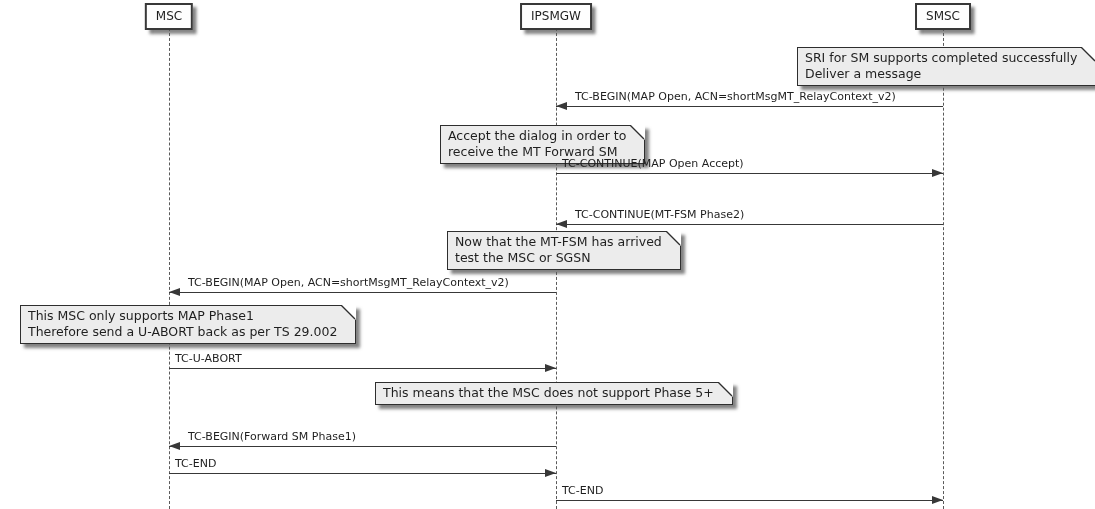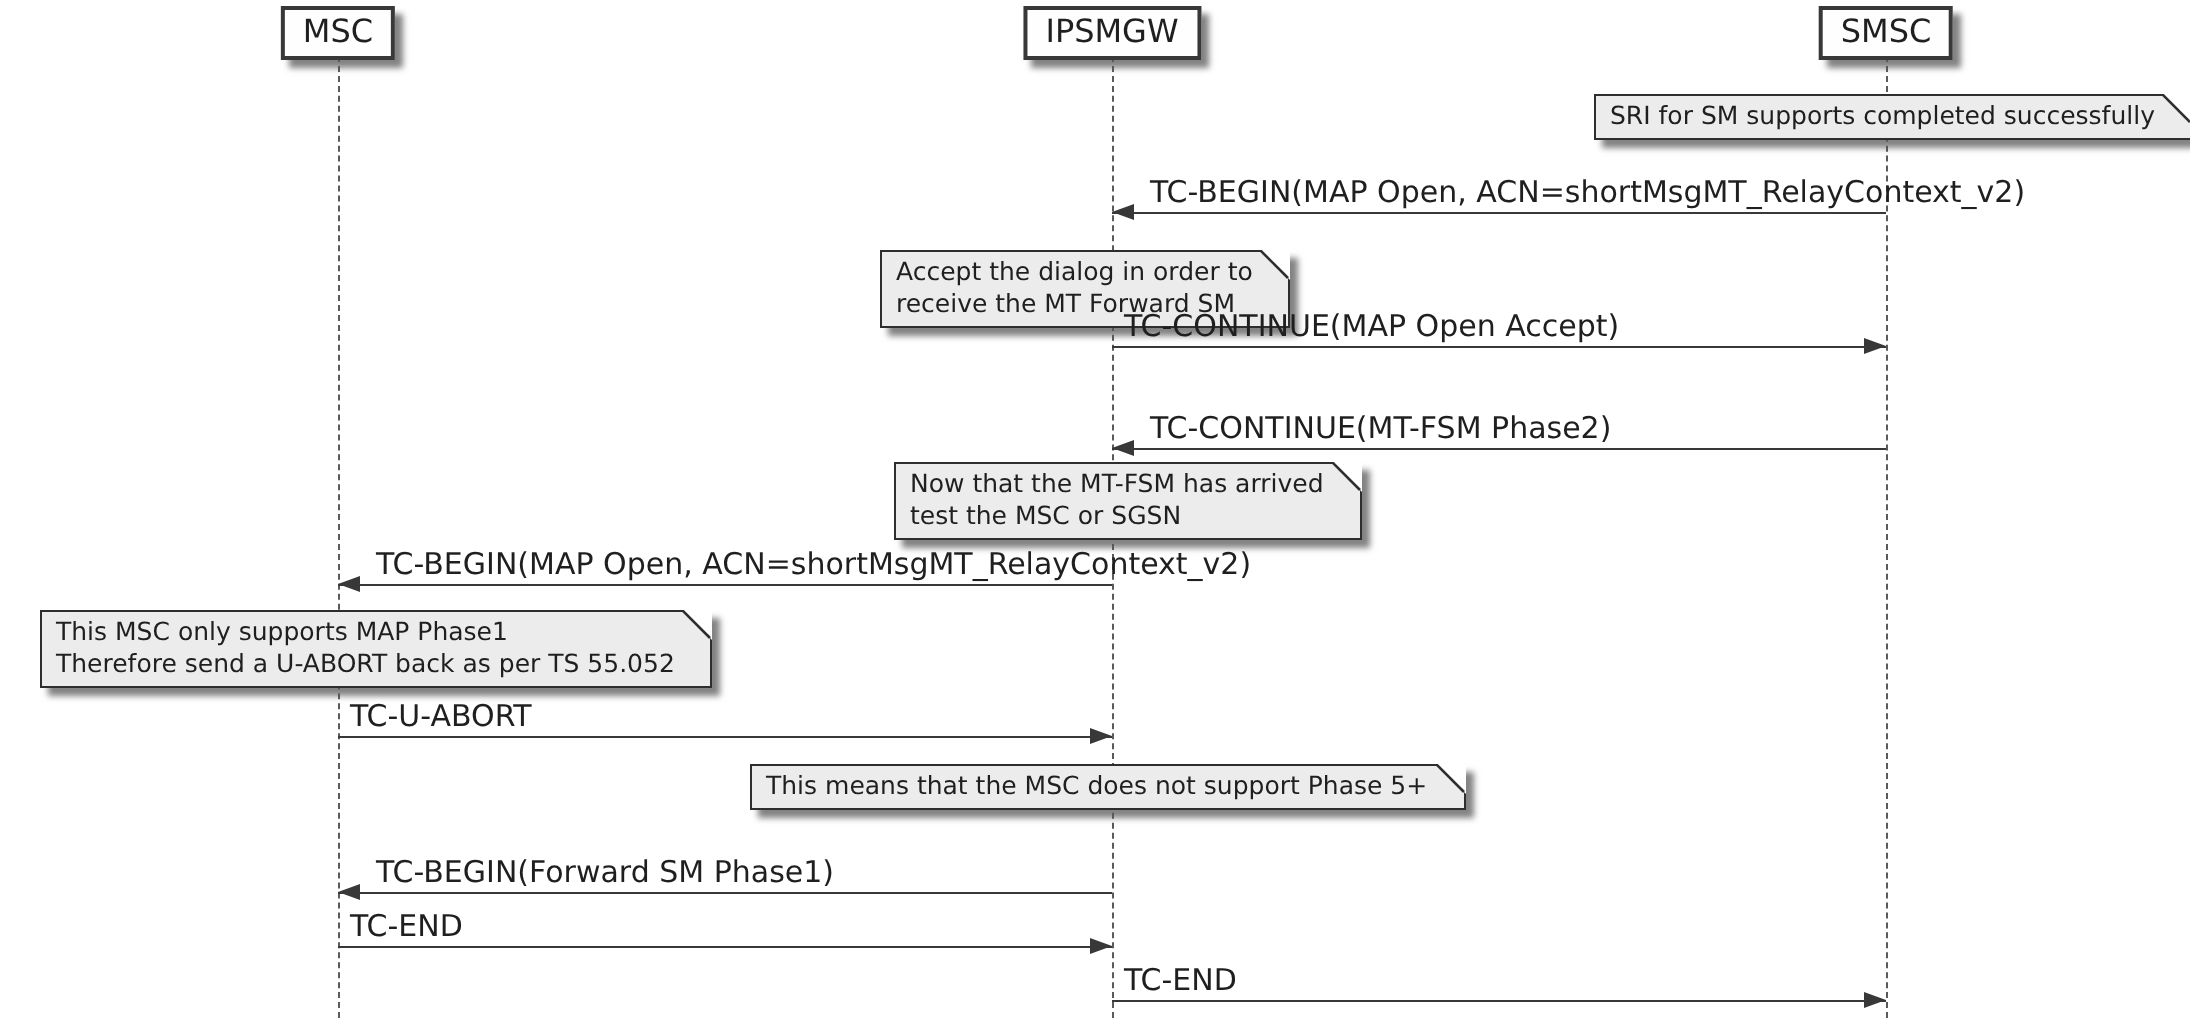--- a/index.html
+++ b/index.html
@@ -28,21 +28,21 @@
     border-left: 1px dashed #5a5a5a;
   }
   .actor {
     position: absolute;
     top: 3px;
     transform: translateX(-50%);
     background: var(--box_bg);
     border: 2px solid var(--line);
     box-shadow: 4px 4px 3px rgba(90,90,90,0.75);
     padding: 3px 9px 4px 9px;
-    font-size: 16px;
+    font-size: 12px;
     line-height: 16px;
     white-space: nowrap;
   }
   .note {
     position: absolute;
     background: var(--note_bg);
     border: 1px solid #2e2e2e;
     box-shadow: 4px 4px 3px rgba(90,90,90,0.75);
     padding: 2px 18px 3px 7px;
     font-size: 12.5px;
@@ -52,21 +52,21 @@
   .note-fold {
     position: absolute;
     top: -1px;
     right: -1px;
     display: block;
   }
   .msg { position: absolute; height: 24px; }
   .msg-label {
     position: absolute;
     top: 0;
-    font-size: 15px;
+    font-size: 11px;
     line-height: 15px;
     white-space: nowrap;
   }
   .msg-line {
     position: absolute;
     left: 0;
     right: 0;
     top: 17px;
     height: 1px;
     background: var(--line);
@@ -94,20 +94,21 @@
   <div class="actor" style="left:169px">MSC</div>
   <div class="actor" style="left:556px">IPSMGW</div>
   <div class="actor" style="left:943px">SMSC</div>
 
   <div class="note" style="left:797px;top:47px">
     <svg class="note-fold" width="15" height="15">
       <polygon points="0,0 15,15 15,0" fill="#ffffff"></polygon>
       <line x1="0" y1="0" x2="14" y2="14" stroke="#2e2e2e" stroke-width="1.3"></line>
     </svg>
     <div>SRI for SM supports completed successfully</div>
+    <div>Deliver a message</div>
   </div>
 
   <div class="msg" style="left:556px;top:89px;width:387px">
     <div class="msg-label" style="left:19px">TC-BEGIN(MAP Open, ACN=shortMsgMT_RelayContext_v2)</div>
     <div class="msg-line"></div>
     <div class="arrowhead left"></div>
   </div>
 
   <div class="note" style="left:440px;top:125px">
     <svg class="note-fold" width="15" height="15">
@@ -144,21 +145,21 @@
     <div class="msg-line"></div>
     <div class="arrowhead left"></div>
   </div>
 
   <div class="note" style="left:20px;top:305px">
     <svg class="note-fold" width="15" height="15">
       <polygon points="0,0 15,15 15,0" fill="#ffffff"></polygon>
       <line x1="0" y1="0" x2="14" y2="14" stroke="#2e2e2e" stroke-width="1.3"></line>
     </svg>
     <div>This MSC only supports MAP Phase1</div>
-    <div>Therefore send a U-ABORT back as per TS 55.052</div>
+    <div>Therefore send a U-ABORT back as per TS 29.002</div>
   </div>
 
   <div class="msg" style="left:169px;top:351px;width:387px">
     <div class="msg-label" style="left:6px">TC-U-ABORT</div>
     <div class="msg-line"></div>
     <div class="arrowhead right"></div>
   </div>
 
   <div class="note" style="left:375px;top:382px">
     <svg class="note-fold" width="15" height="15">

